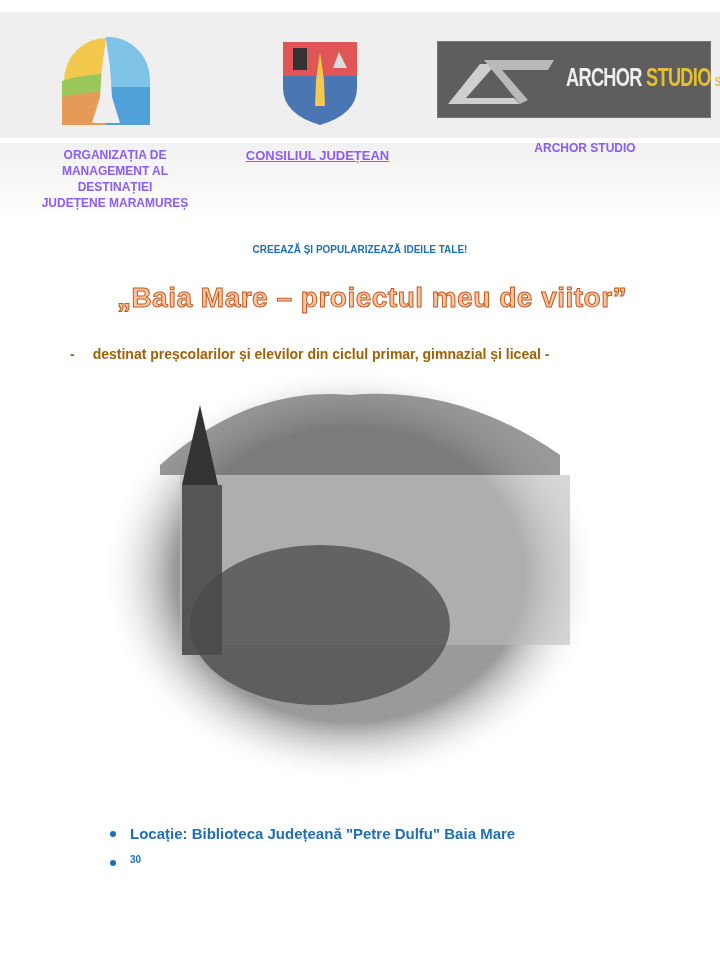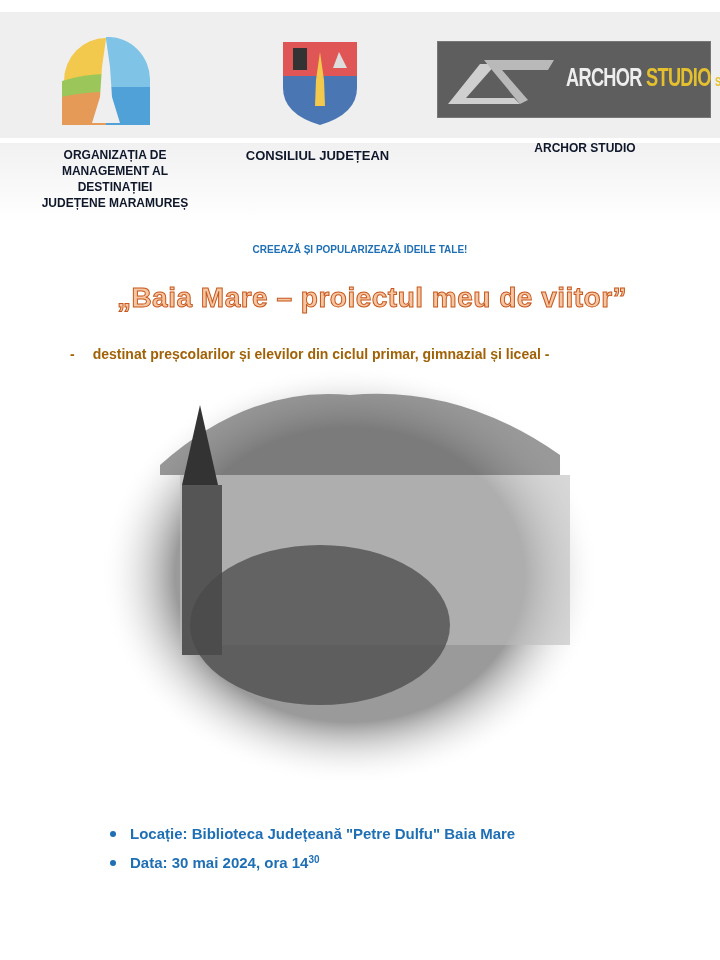--- a/index.html
+++ b/index.html
@@ -4,23 +4,23 @@
 <style>
   html,body{margin:0;padding:0;background:#fff;}
   body{width:720px;height:960px;position:relative;overflow:hidden;font-family:"Liberation Sans",sans-serif;}
   .logo-band{position:absolute;left:0;top:12px;width:720px;height:126px;background:#efefef;}
   .label-band{position:absolute;left:0;top:143px;width:720px;height:80px;background:linear-gradient(#f1f1f1,#fff);}
   .logo-odm{position:absolute;left:62px;top:37px;width:88px;height:88px;}
   .logo-cj{position:absolute;left:281px;top:40px;width:78px;height:86px;}
   .logo-archor{position:absolute;left:437px;top:41px;width:272px;height:75px;background:#5e5e5e;border:1px solid #777;}
   .archor-text{position:absolute;left:128px;top:20px;font-family:"Liberation Sans",sans-serif;font-weight:bold;font-size:26px;letter-spacing:-1px;transform:scaleX(0.7);transform-origin:left;white-space:nowrap;}
   .archor-text .a{color:#eee;} .archor-text .s{color:#e5c02e;} .archor-text .srl{color:#e5c02e;font-size:13px;}
-  .lbl{position:absolute;text-align:center;font-weight:bold;color:#0f172a;font-size:12px;line-height:16px;}
+  .lbl{position:absolute;text-align:center;font-weight:bold;color:#8b5cf6;font-size:12px;line-height:16px;}
   .lbl1{left:40px;top:147px;width:150px;}
-  .lbl2{left:225px;top:145px;width:185px;font-size:13px;line-height:21px;}
+  .lbl2{left:225px;top:145px;width:185px;font-size:13px;line-height:21px;text-decoration:underline;}
   .lbl3{left:510px;top:140px;width:150px;}
   .tagline{position:absolute;left:0;width:720px;top:244px;text-align:center;color:#1f6fb5;font-weight:bold;font-size:10px;}
   .title{position:absolute;left:12px;width:720px;top:282px;text-align:center;font-size:28px;font-weight:bold;color:#f6c6a2;-webkit-text-stroke:1px #c6581e;letter-spacing:0.5px;}
   .subtitle{position:absolute;left:70px;top:346px;font-weight:bold;font-size:14px;color:#a16207;white-space:nowrap;}
   .subtitle .d1{margin-right:18px;}
   .photo{position:absolute;left:100px;top:365px;width:500px;height:420px;}
   .info{position:absolute;left:110px;top:825px;list-style:none;margin:0;padding:0;}
   .info li{color:#1f6fb5;font-weight:bold;font-size:15px;height:29px;display:flex;align-items:flex-start;}
   .bullet{display:inline-block;width:6px;height:6px;border-radius:50%;background:#1f6fb5;margin:6px 14px 0 0;}
   .info sup{font-size:10px;}
@@ -94,16 +94,15 @@
   <ellipse cx="220" cy="260" rx="130" ry="80" fill="#4a4a4a" opacity="0.75"></ellipse>
 </svg>
 
 <ul class="info">
   <li>
       <span class="bullet"></span>
       <span>Locație:  Biblioteca Județeană "Petre Dulfu" Baia Mare</span>
     </li>
   <li>
       <span class="bullet"></span>
-      <span>Data: 30 mai 2024, ora 14</span>
       <sup>30</sup>
     </li>
 </ul>
 
 </body></html>

